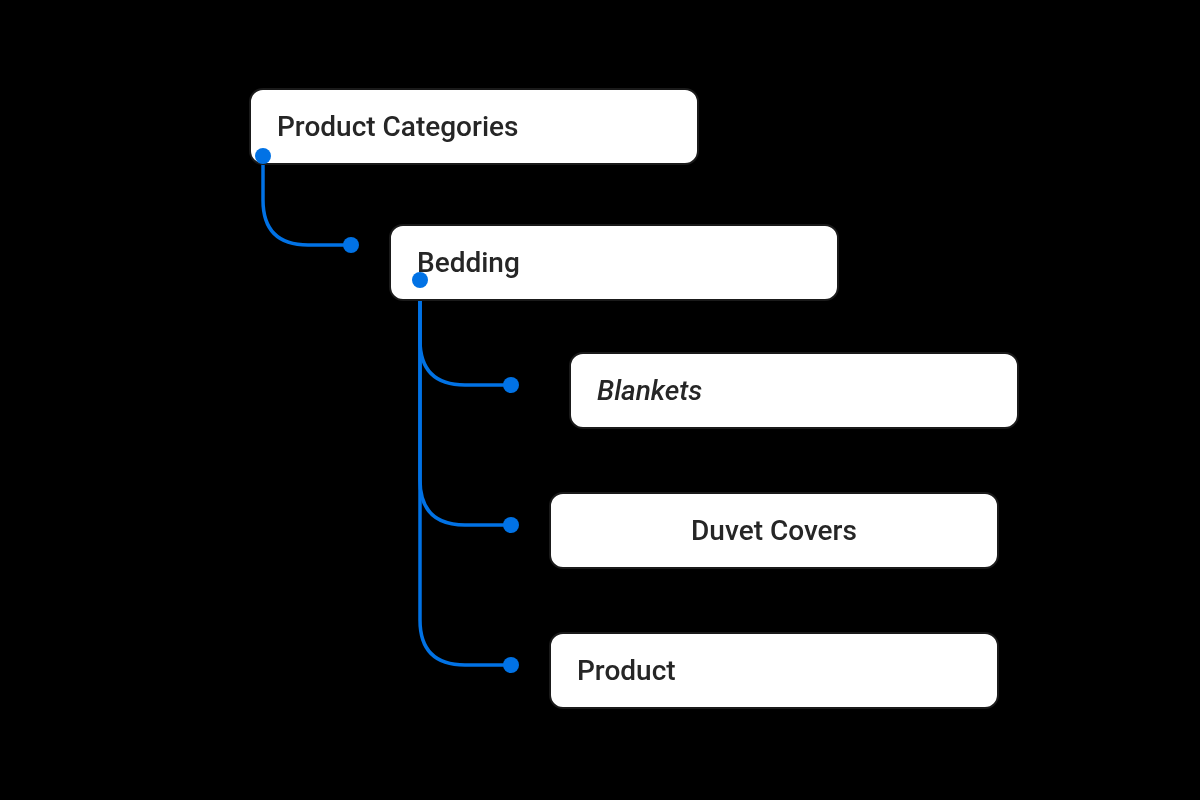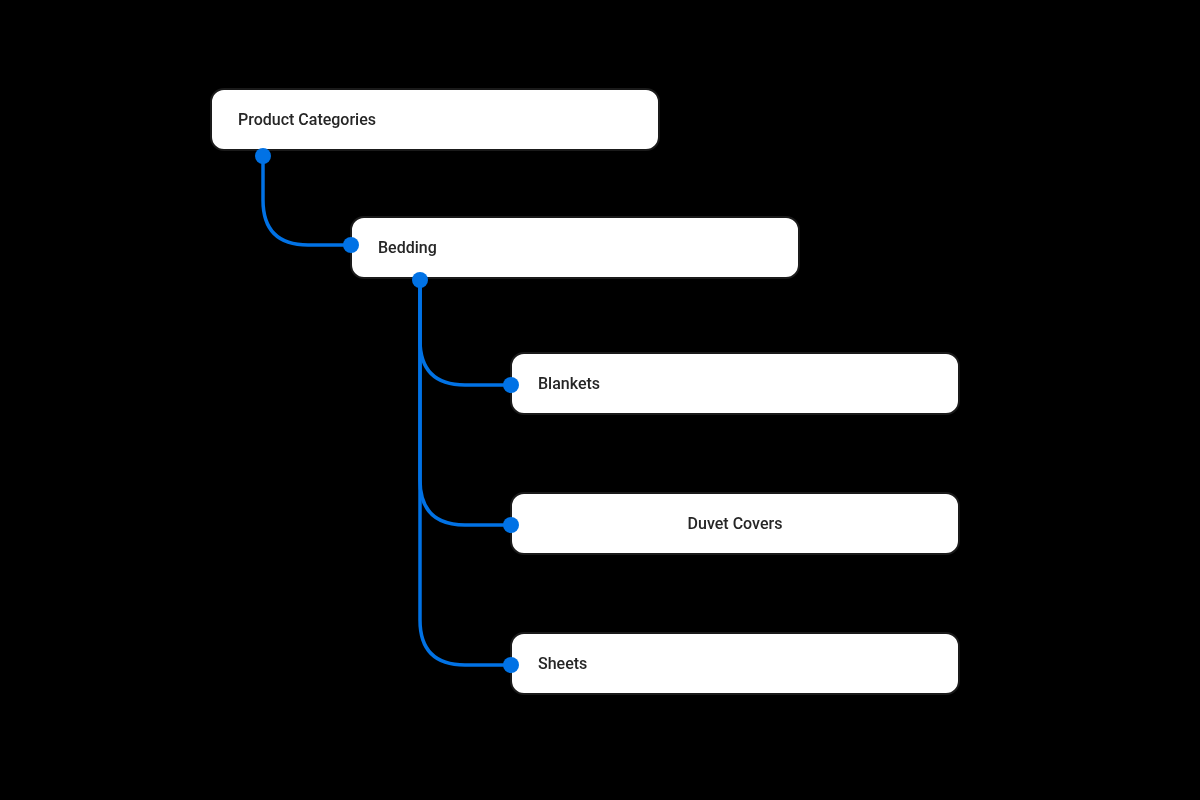--- a/index.html
+++ b/index.html
@@ -17,25 +17,26 @@
       left: 0;
       width: 1200px;
       height: 800px;
     }
     .node {
       position: absolute;
       background: #fff;
       border: 2px solid #1a1a1a;
       border-radius: 14px;
       padding: 20px 26px;
-      font-size: 16px;
+      font-size: 28px;
       font-weight: 500;
       color: #262626;
       display: flex;
       align-items: center;
+      margin-left: 39px;
     }
     .dot {
       position: absolute;
       width: 16px;
       height: 16px;
       background: #0172E5;
       border-radius: 50%;
       z-index: 5;
     }
     svg.connectors {
@@ -66,34 +67,34 @@
     <path d="M 420 280 L 420 480 Q 420 525 465 525 L 510 525"></path>
 
     <path d="M 420 280 L 420 620 Q 420 665 465 665 L 510 665"></path>
   </svg>
 
   <div class="node" style="left:210px; top:88px; width:450px;">
     <span>Product Categories</span>
   </div>
   <div class="dot" style="left:255px; top:148px;"></div>
 
-  <div class="node" style="left:350px; top:216px; width:450px;">
+  <div class="node" style="left:350px; top:224px; width:450px;">
     <span>Bedding</span>
   </div>
   <div class="dot" style="left:343px; top:237px;"></div>
   <div class="dot" style="left:412px; top:272px;"></div>
 
-  <div class="node" style="left:510px; top:352px; width:450px;">
+  <div class="node" style="left:530px; top:352px; width:450px;font-style:italic;">
     <span>Blankets</span>
   </div>
   <div class="dot" style="left:503px; top:377px;"></div>
 
   <div class="node" style="left:510px; top:492px; width:450px;justify-content:center;">
     <span>Duvet Covers</span>
   </div>
   <div class="dot" style="left:503px; top:517px;"></div>
 
   <div class="node" style="left:510px; top:632px; width:450px;">
-    <span>Sheets</span>
+    <span>Product</span>
   </div>
   <div class="dot" style="left:503px; top:657px;"></div>
 
 </div>
 
 </body></html>

